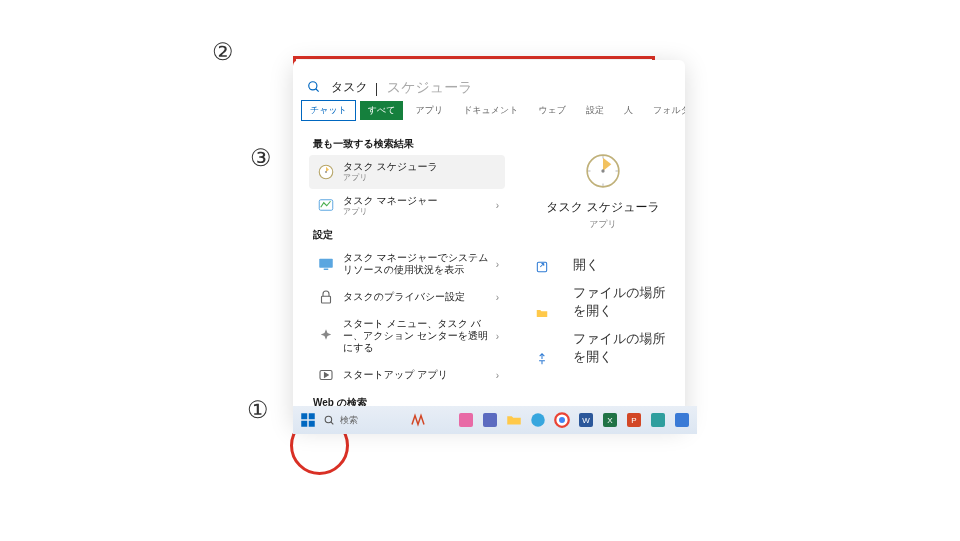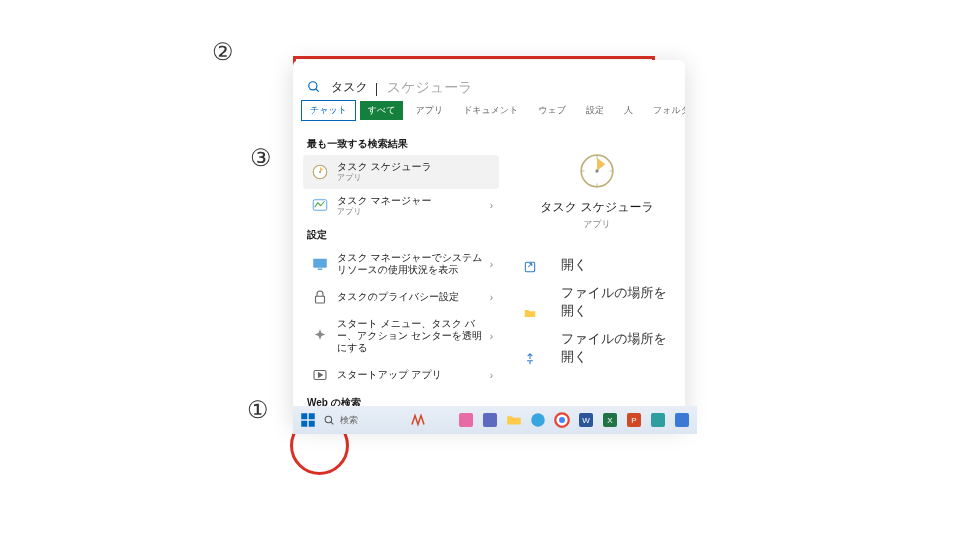--- a/index.html
+++ b/index.html
@@ -9,21 +9,21 @@
 .panel{position:absolute;left:293px;top:60px;width:392px;height:365px;background:#fff;border-radius:6px;box-shadow:0 4px 24px rgba(0,0,0,.15);overflow:hidden}
 .searchbar{display:flex;align-items:flex-end;padding:8px 12px 4px;height:28px;gap:8px}
 .searchbar svg{width:14px;height:14px;color:#0067c0}
 .searchbar input{border:none;outline:none;flex:1;font-size:14px;font-family:inherit;color:#333}
 .searchbar input::placeholder{color:#aaa}
 .tabs{display:flex;align-items:center;gap:4px;padding:0 8px 6px;font-size:9px;color:#666;flex-wrap:nowrap}
 .tab{padding:3px 8px;border-radius:0;white-space:nowrap;cursor:pointer}
 .tab.chat{border:1px solid #0067c0;color:#0067c0}
 .tab.active{background:#15803d;color:#fff}
 .body{display:flex;height:calc(100% - 70px)}
-.left{width:196px;padding:4px 10px;overflow:hidden}
+.left{width:196px;padding:4px 16px;overflow:hidden}
 .right{flex:1;padding:8px 10px}
 .sect{font-size:10px;font-weight:bold;margin:6px 4px 4px;color:#1a1a1a}
 .item{display:flex;align-items:center;gap:8px;padding:6px 8px;border-radius:4px;cursor:pointer;position:relative}
 .item.hl{background:#f2f2f2}
 .item .chev{position:absolute;right:6px;color:#888;font-size:10px}
 .iconbox{width:18px;height:18px;display:flex;align-items:center;justify-content:center;flex-shrink:0}
 .item-text{display:flex;flex-direction:column;line-height:1.2}
 .item-title{font-size:10px;color:#1a1a1a}
 .item-sub{font-size:8px;color:#888}
 .preview{display:flex;flex-direction:column;align-items:center;padding:16px 0 12px}

